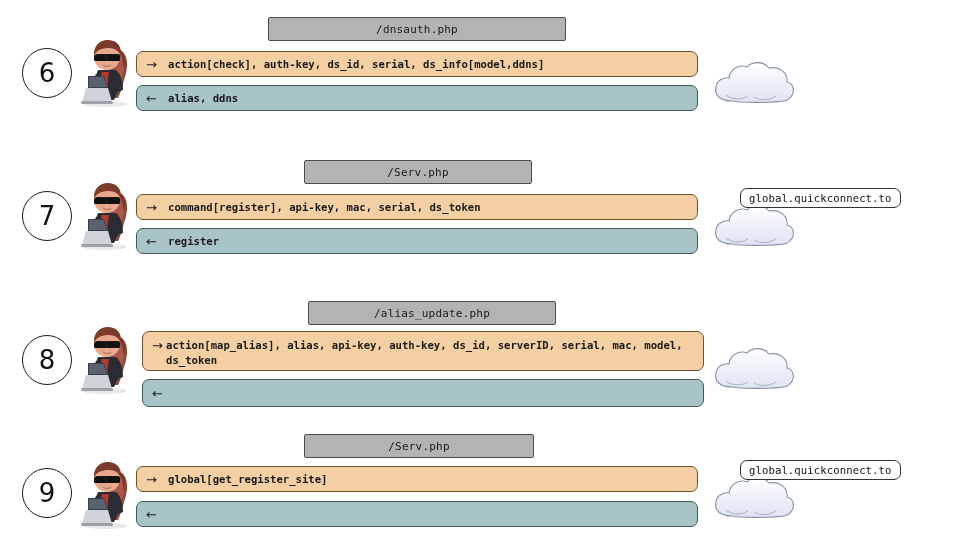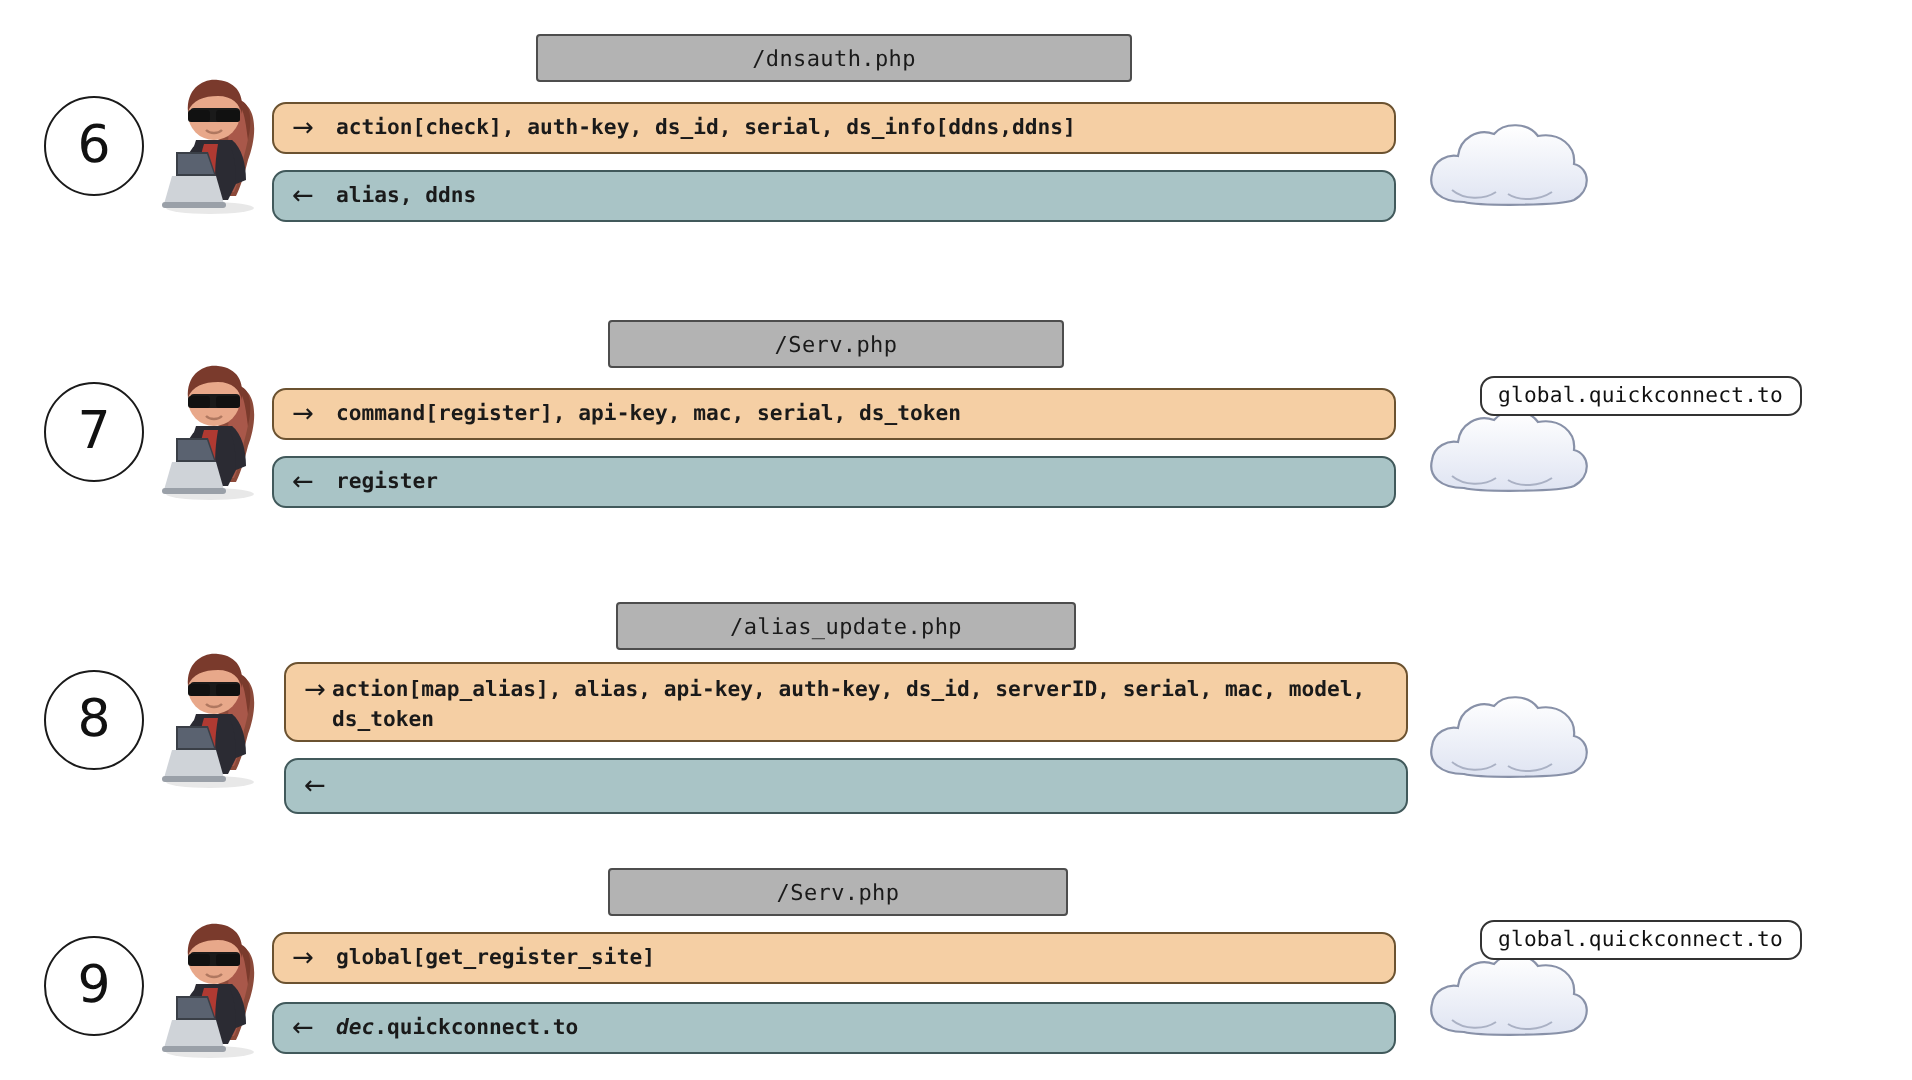--- a/index.html
+++ b/index.html
@@ -154,21 +154,21 @@
         <path d="M10 52 L30 52 L26 40 L10 40 Z" fill="#3a3f47"></path>
         <path d="M11 51 L29 51 L25.5 41 L11 41 Z" fill="#5a6270"></path>
         <rect x="3" y="65" width="32" height="3" rx="1.5" fill="#9aa0a8"></rect>
       </svg>
     </div>
 
     <div class="endpoint" style="left:268px;top:17px;width:298px;">/dnsauth.php</div>
 
     <div class="msg req" style="left:136px;top:51px;width:562px;height:26px;">
       <span class="arrow">→</span>
-      <span class="mtext">action[check], auth-key, ds_id, serial, ds_info[ddns,ddns]</span>
+      <span class="mtext">action[check], auth-key, ds_id, serial, ds_info[model,ddns]</span>
     </div>
 
     <div class="msg res" style="left:136px;top:85px;width:562px;height:26px;">
       <span class="arrow">←</span>
       <span class="mtext">alias, ddns</span>
     </div>
 
     <div class="cloud-group" style="left:710px;top:45px;">
       <div class="cloud-shape">
         <svg width="90" height="48" viewBox="0 0 90 48">
@@ -263,21 +263,21 @@
         <rect x="30" y="19" width="12" height="6" rx="1.5" fill="#111"></rect>
         <path d="M25 29 C27 31 31 31 33 29" stroke="#b07860" stroke-width="1.2" fill="none"></path>
         <path d="M18 56 C16 56 14 58 14 60 L20 60 Z" fill="#e8a88a"></path>
         <path d="M8 52 L30 52 L34 66 L4 66 Z" fill="#cfd3d8"></path>
         <path d="M10 52 L30 52 L26 40 L10 40 Z" fill="#3a3f47"></path>
         <path d="M11 51 L29 51 L25.5 41 L11 41 Z" fill="#5a6270"></path>
         <rect x="3" y="65" width="32" height="3" rx="1.5" fill="#9aa0a8"></rect>
       </svg>
     </div>
 
-    <div class="endpoint" style="left:308px;top:14px;width:230px;">/alias_update.php</div>
+    <div class="endpoint" style="left:308px;top:14px;width:248px;">/alias_update.php</div>
 
     <div class="msg req" style="left:142px;top:44px;width:562px;height:40px;align-items:flex-start;padding-top:6px;">
       <span class="arrow">→</span>
       <span class="mtext" style="margin-left:-8px;">action[map_alias], alias, api-key, auth-key, ds_id, serverID, serial, mac, model, ds_token</span>
     </div>
 
     <div class="msg res" style="left:142px;top:92px;width:562px;height:28px;">
       <span class="arrow">←</span>
       <span class="mtext"></span>
     </div>
@@ -328,23 +328,20 @@
 
     <div class="endpoint" style="left:304px;top:8px;width:230px;">/Serv.php</div>
 
     <div class="msg req" style="left:136px;top:40px;width:562px;height:26px;">
       <span class="arrow">→</span>
       <span class="mtext">global[get_register_site]</span>
     </div>
 
     <div class="msg res" style="left:136px;top:75px;width:562px;height:26px;">
       <span class="arrow">←</span>
-      <span class="mtext">
-        <span class="ital">dec</span><span>.quickconnect.to</span>
-      </span>
     </div>
 
     <div class="cloud-group" style="left:710px;top:34px;">
       <div class="cloud-shape">
         <svg width="90" height="48" viewBox="0 0 90 48">
           <defs>
             <linearGradient id="cg9" x1="0" y1="0" x2="0" y2="1">
               <stop offset="0%" stop-color="#ffffff"></stop>
               <stop offset="100%" stop-color="#dfe4f2"></stop>
             </linearGradient>

